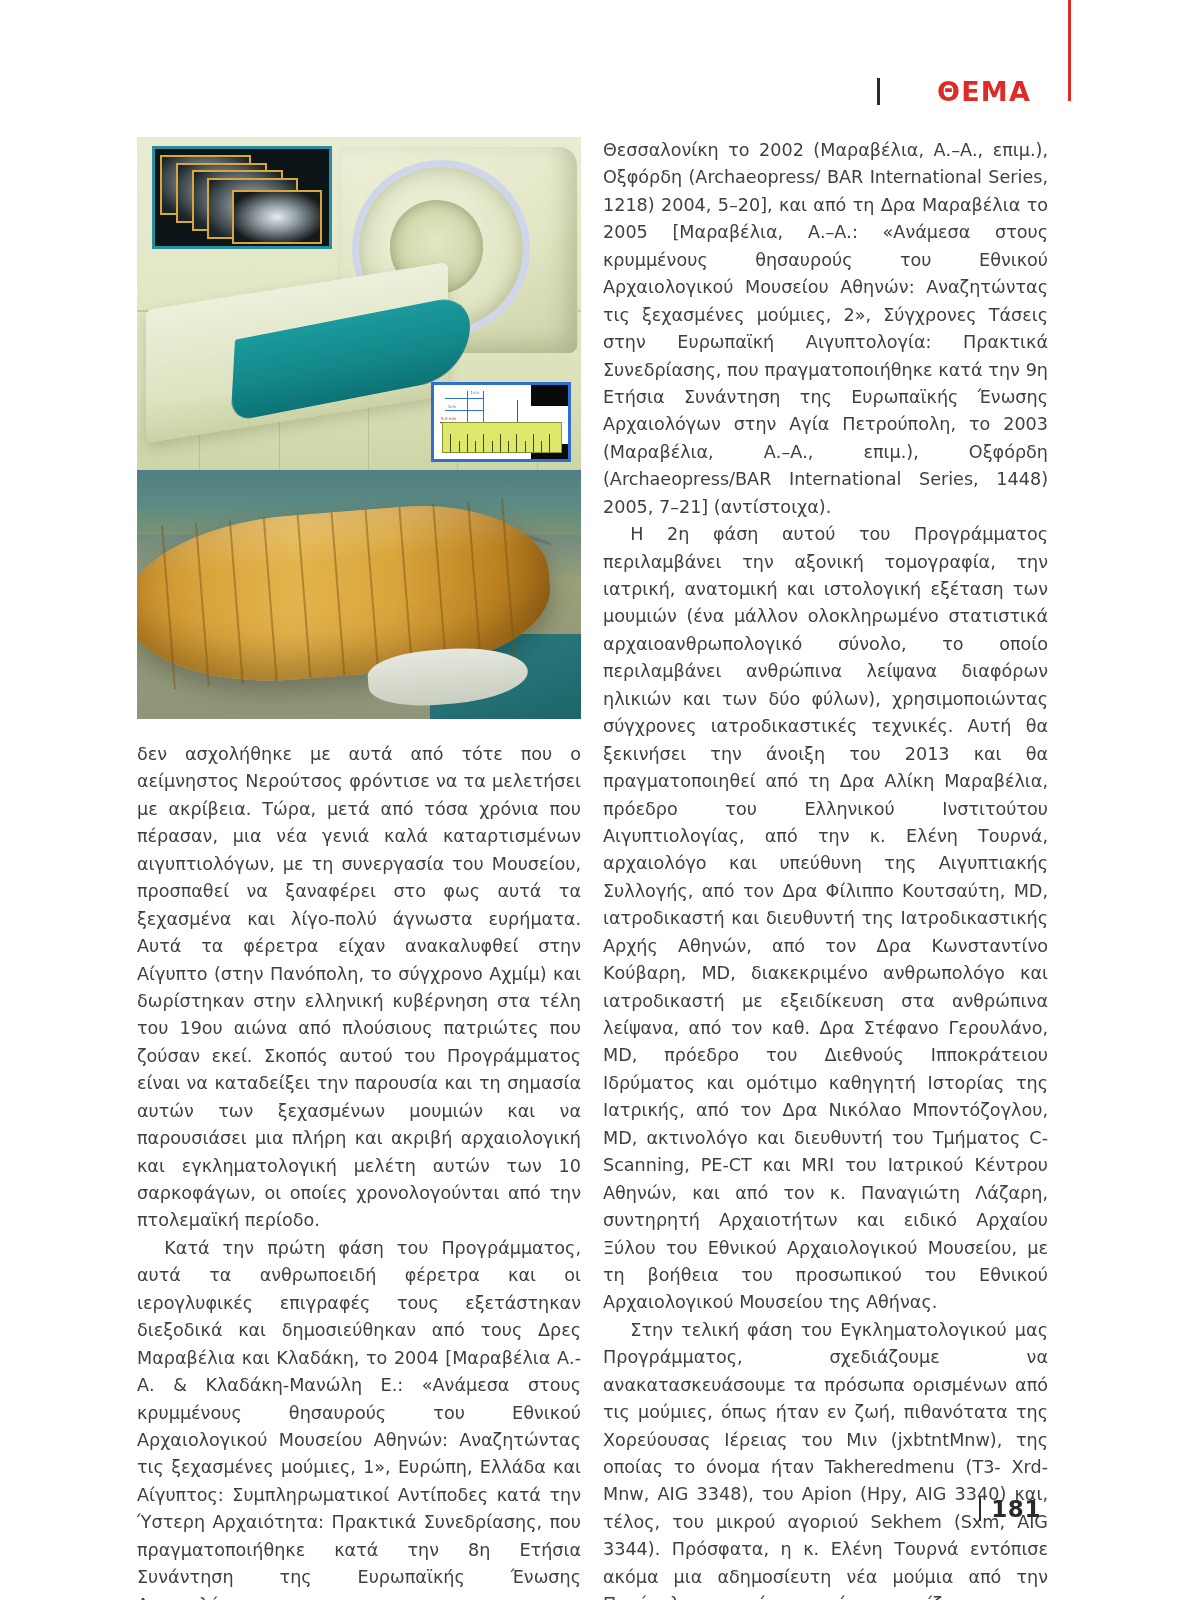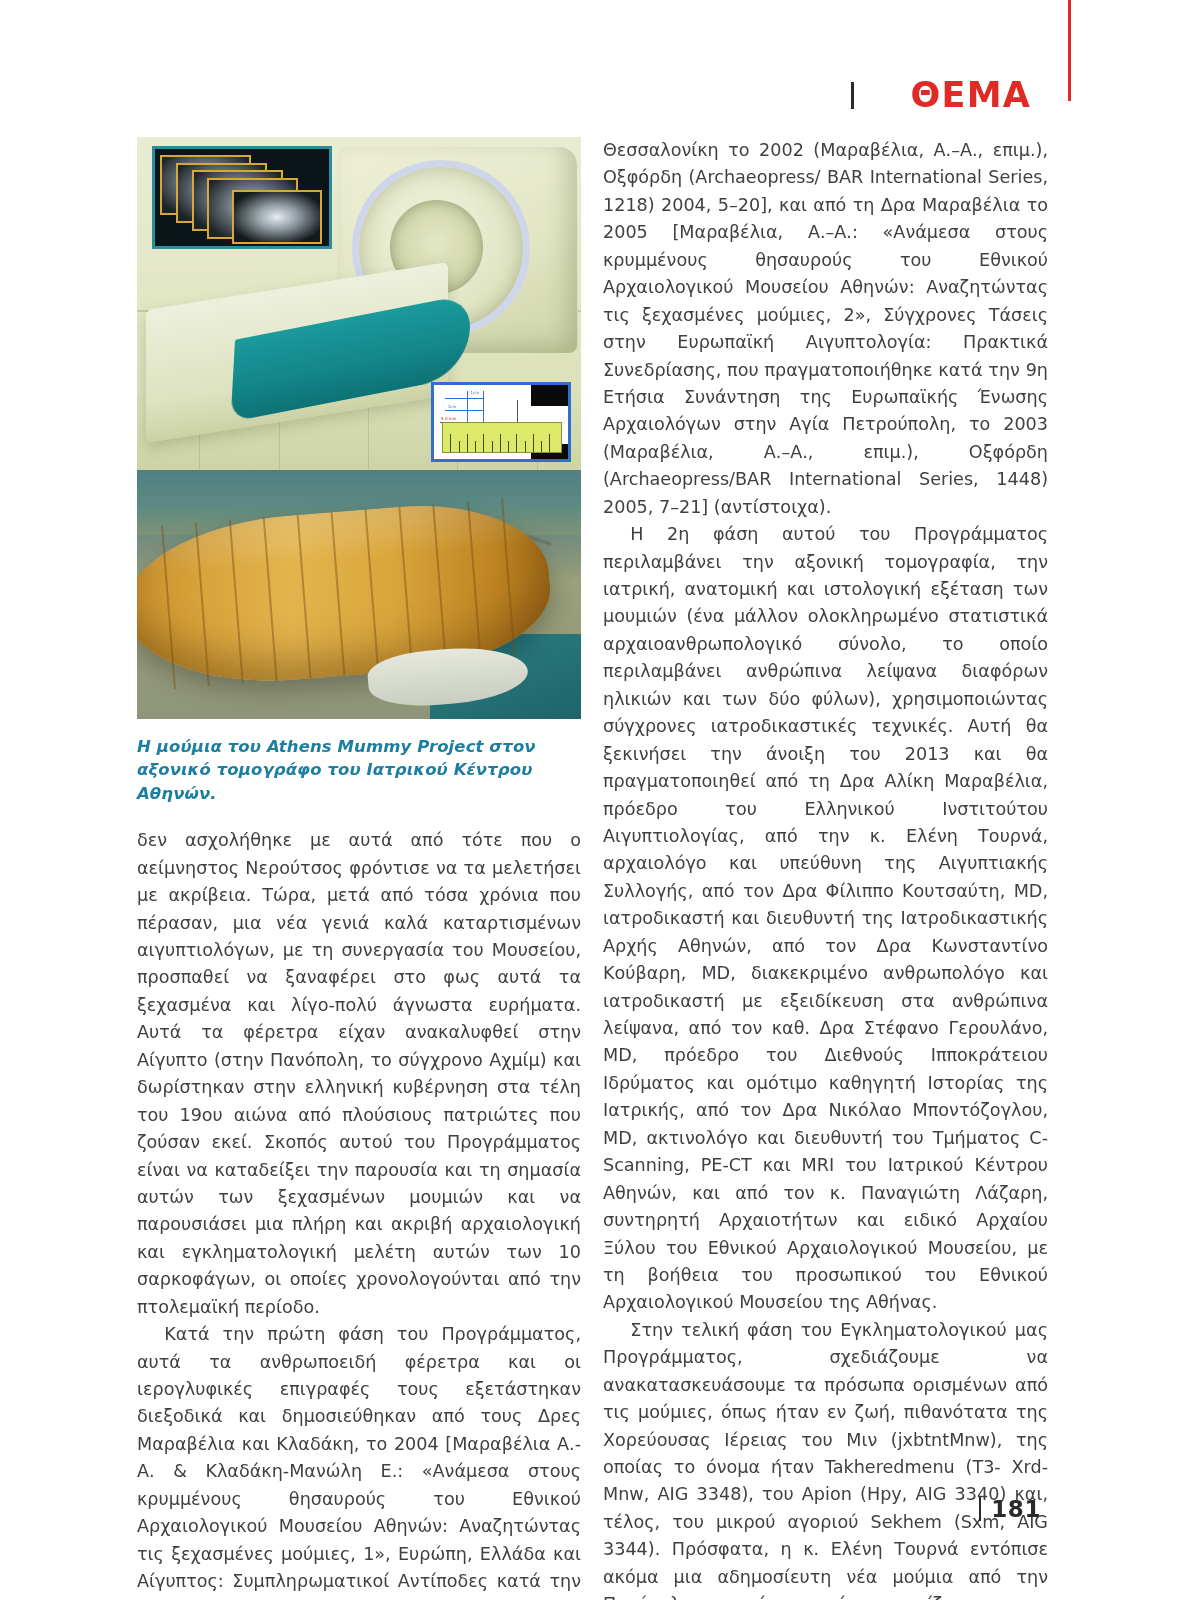--- a/index.html
+++ b/index.html
@@ -21,21 +21,21 @@
     position:absolute;right:148px;top:78px;
     display:flex;align-items:center;gap:9px;
   }
   .section-tick{
     width:3px;height:27px;background:#2a2a2a;display:block;
   }
   .section-title{
     color:#e02a26;
     font-family:"DejaVu Sans", sans-serif;
     font-weight:bold;
-    font-size:35px;
+    font-size:27px;
     letter-spacing:1.2px;
     line-height:1;
     margin-left:48px;
   }
 
   
   .col-left{
     position:absolute;left:137px;top:137px;width:444px;
   }
   .col-right{
@@ -294,21 +294,20 @@
           <div class="mummy-band" style="left:58%"></div>
           <div class="mummy-band" style="left:66%"></div>
           <div class="mummy-band" style="left:74%"></div>
           <div class="mummy-band" style="left:82%"></div>
           <div class="mummy-band" style="left:90%"></div>
         </div>
         <div class="mummy-foot"></div>
       </div>
     </figure>
 
-    <div class="caption">Η μούμια του Athens Mummy Project στον αξονικό τομογράφο του Ιατρικού Κέντρου Αθηνών.</div>
 
     <div class="body-text">
       <p>δεν ασχολήθηκε με αυτά από τότε που ο αείμνηστος Νερούτσος φρόντισε να τα μελετήσει με ακρίβεια. Τώρα, μετά από τόσα χρόνια που πέρασαν, μια νέα γενιά καλά καταρτισμένων αιγυπτιολόγων, με τη συνεργασία του Μουσείου, προσπαθεί να ξαναφέρει στο φως αυτά τα ξεχασμένα και λίγο-πολύ άγνωστα ευρήματα. Αυτά τα φέρετρα είχαν ανακαλυφθεί στην Αίγυπτο (στην Πανόπολη, το σύγχρονο Αχμίμ) και δωρίστηκαν στην ελληνική κυβέρνηση στα τέλη του 19ου αιώνα από πλούσιους πατριώτες που ζούσαν εκεί. Σκοπός αυτού του Προγράμματος είναι να καταδείξει την παρουσία και τη σημασία αυτών των ξεχασμένων μουμιών και να παρουσιάσει μια πλήρη και ακριβή αρχαιολογική και εγκληματολογική μελέτη αυτών των 10 σαρκοφάγων, οι οποίες χρονολογούνται από την πτολεμαϊκή περίοδο.</p>
       <p class="indent">Κατά την πρώτη φάση του Προγράμματος, αυτά τα ανθρωποειδή φέρετρα και οι ιερογλυφικές επιγραφές τους εξετάστηκαν διεξοδικά και δημοσιεύθηκαν από τους Δρες Μαραβέλια και Κλαδάκη, το 2004 [Μαραβέλια Α.-Α. &amp; Κλαδάκη-Μανώλη Ε.: «Ανάμεσα στους κρυμμένους θησαυρούς του Εθνικού Αρχαιολογικού Μουσείου Αθηνών: Αναζητώντας τις ξεχασμένες μούμιες, 1», Ευρώπη, Ελλάδα και Αίγυπτος: Συμπληρωματικοί Αντίποδες κατά την Ύστερη Αρχαιότητα: Πρακτικά Συνεδρίασης, που πραγματοποιήθηκε κατά την 8η Ετήσια Συνάντηση της Ευρωπαϊκής Ένωσης Αρχαιολόγων, στη</p>
     </div>
   </div>
 
   <div class="col-right">
     <div class="body-text">
       <p>Θεσσαλονίκη το 2002 (Μαραβέλια, Α.–Α., επιμ.), Οξφόρδη (Archaeopress/ BAR International Series, 1218) 2004, 5–20], και από τη Δρα Μαραβέλια το 2005 [Μαραβέλια, Α.–Α.: «Ανάμεσα στους κρυμμένους θησαυρούς του Εθνικού Αρχαιολογικού Μουσείου Αθηνών: Αναζητώντας τις ξεχασμένες μούμιες, 2», Σύγχρονες Τάσεις στην Ευρωπαϊκή Αιγυπτολογία: Πρακτικά Συνεδρίασης, που πραγματοποιήθηκε κατά την 9η Ετήσια Συνάντηση της Ευρωπαϊκής Ένωσης Αρχαιολόγων στην Αγία Πετρούπολη, το 2003 (Μαραβέλια, Α.–Α., επιμ.), Οξφόρδη (Archaeopress/BAR International Series, 1448) 2005, 7–21] (αντίστοιχα).</p>

